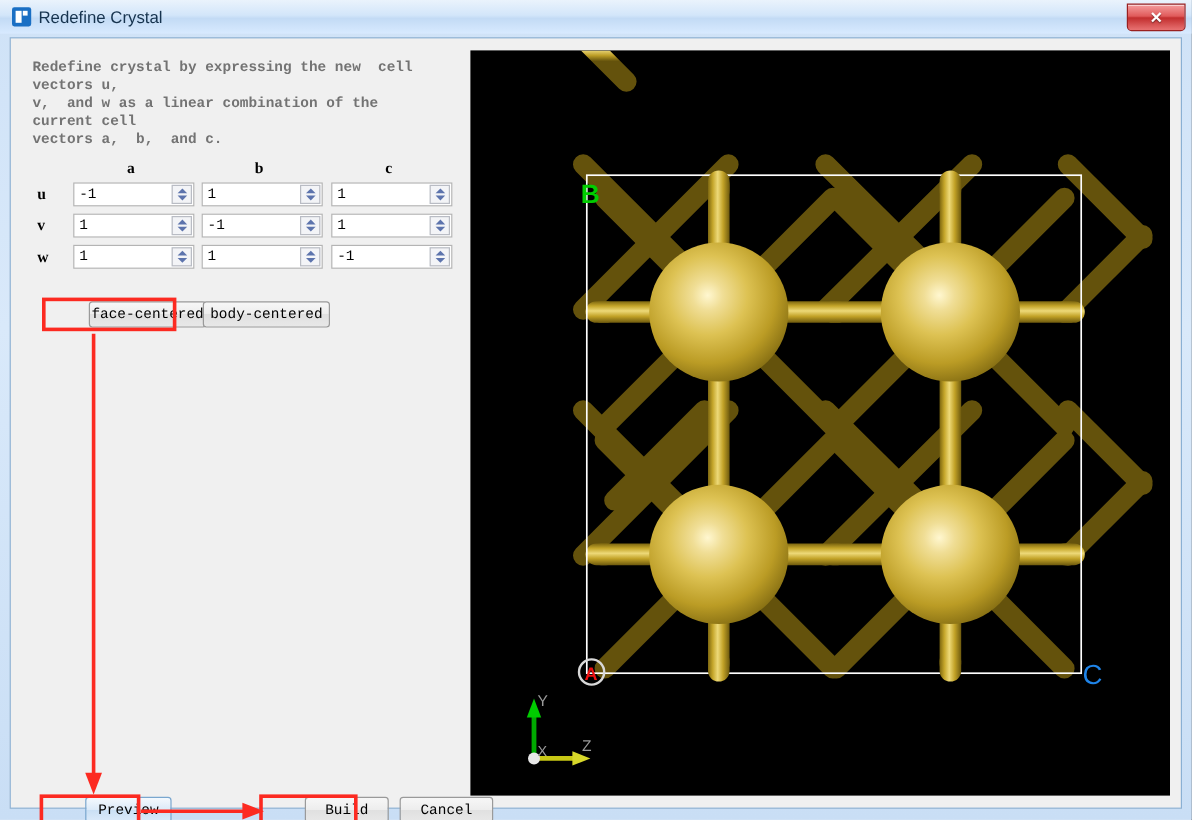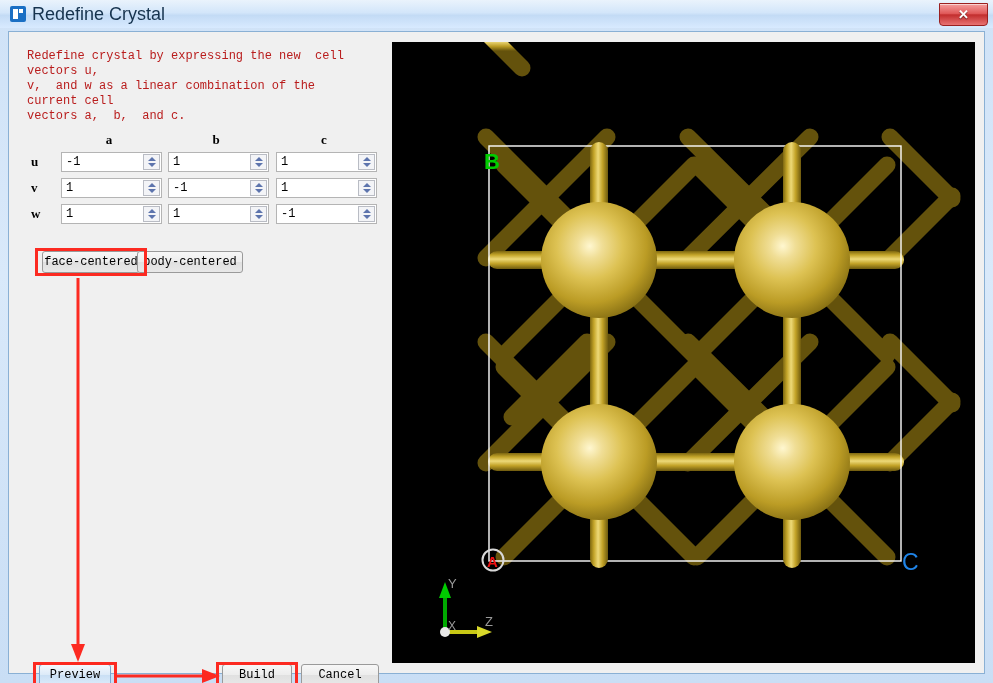--- a/index.html
+++ b/index.html
@@ -27,21 +27,21 @@
   #app-icon::before{
     content:"";position:absolute;left:3px;top:3px;width:5px;height:10px;
     background:#ffffff;
   }
   #app-icon::after{
     content:"";position:absolute;left:9px;top:3px;width:4px;height:4px;
     background:#ffffff;
   }
   #win-title{
     position:absolute;left:32px;top:4px;height:20px;line-height:20px;
-    font-size:18px;color:#16334e;
+    font-size:14px;color:#16334e;
     font-family:"Liberation Sans", sans-serif;
     white-space:nowrap;
   }
   #close-btn{
     position:absolute;right:5px;top:3px;width:47px;height:21px;
     background:linear-gradient(180deg,#f49e9e 0%,#e05a5a 45%,#c22e2e 52%,#e87272 100%);
     border:1px solid #9a2020;border-radius:0 0 4px 4px;
     box-shadow:inset 0 1px 0 rgba(255,255,255,.55);
     cursor:pointer;
   }
@@ -60,22 +60,23 @@
     border:1px solid #8ab0d4;
     box-sizing:border-box;
   }
 
   
   #left-panel{position:absolute;left:0;top:0;width:382px;height:641px;}
 
   #desc{
     position:absolute;left:18px;top:17px;width:345px;
     font-family:"Liberation Mono", monospace;
-    font-size:12px;color:#b91c1c;line-height:15px;
+    font-size:12px;color:#737373;line-height:15px;
     white-space:pre-wrap;
+    font-weight:bold;
   }
 
   
   .colhdr{
     position:absolute;top:100px;height:16px;line-height:16px;
     font-family:"Liberation Serif", serif;
     font-size:13px;font-weight:bold;color:#000;text-align:center;
   }
   #hdr-a{left:55px;width:90px;}
   #hdr-b{left:162px;width:90px;}
@@ -127,20 +128,21 @@
   
   .btn{
     position:absolute;height:22px;
     background:linear-gradient(180deg,#f7f7f7 0%,#ededed 48%,#e0e0e0 50%,#e8e8e8 100%);
     border:1px solid #9a9a9a;border-radius:3px;
     font-family:"Liberation Mono", monospace;
     font-size:12px;color:#000;
     text-align:center;line-height:21px;
     box-sizing:border-box;cursor:pointer;
     white-space:nowrap;
+    margin-left:32px;
   }
   .btn.hover{
     background:linear-gradient(180deg,#f4f9fe 0%,#dceaf8 48%,#c9dff4 50%,#dcebfb 100%);
     border-color:#7aa7cf;
   }
   #btn-face{left:33px;top:219px;width:98px;}
   #btn-body{left:128px;top:219px;width:106px;}
   #btn-preview{left:30px;top:632px;width:72px;}
   #btn-build{left:213px;top:632px;width:70px;}
   #btn-cancel{left:292px;top:632px;width:78px;}

